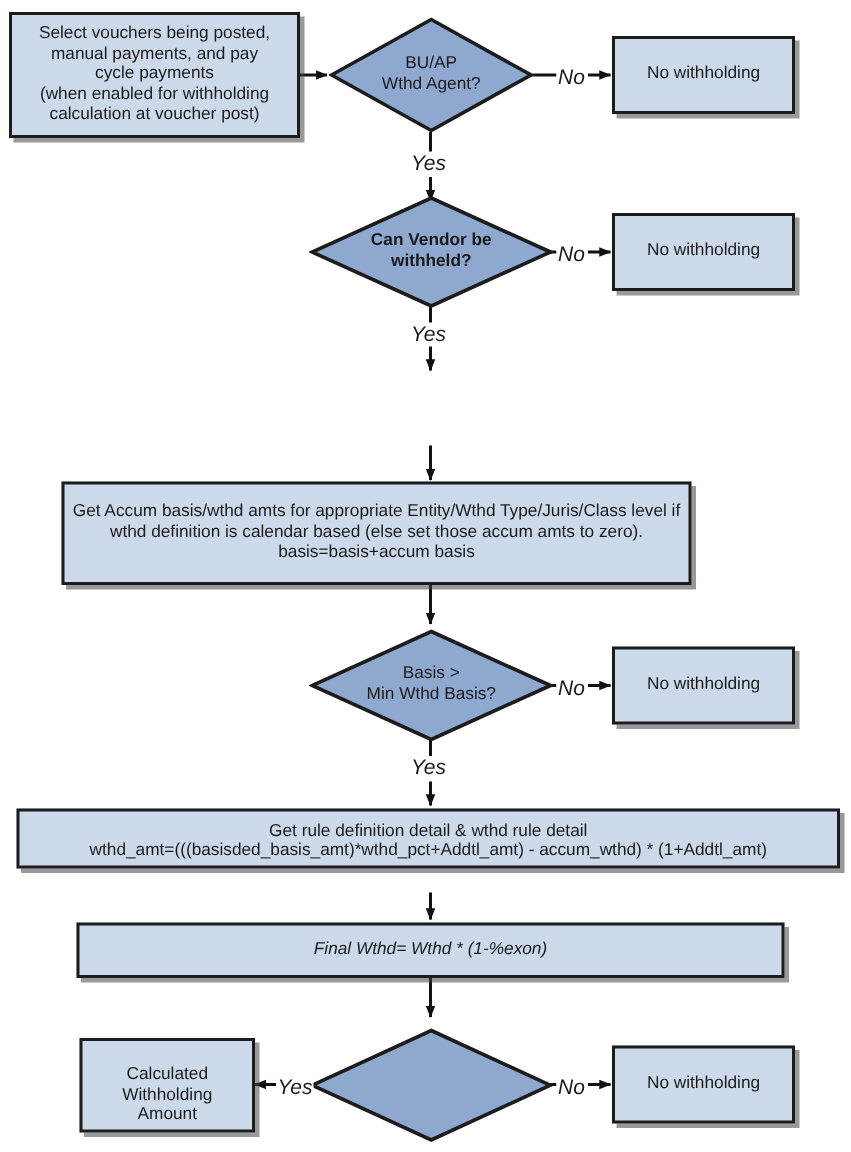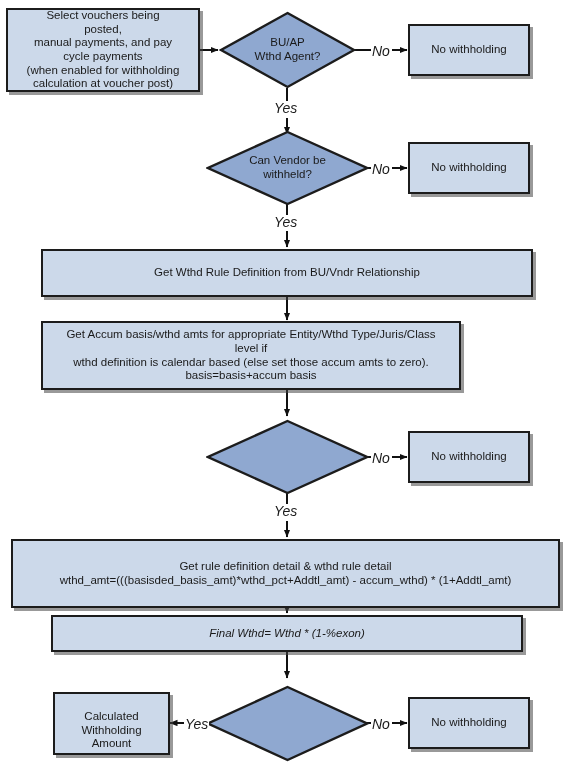--- a/index.html
+++ b/index.html
@@ -36,21 +36,21 @@
     align-items: center;
     justify-content: center;
     text-align: center;
     line-height: 1.18;
   }
   .rect {
     background: #ccd9ea;
     border: 2px solid #1c1c1c;
     box-shadow: 3px 3px 0 rgba(70,70,70,0.55);
     font-size: 11.5px;
-    padding: 2px 18px;
+    padding: 2px 0;
   }
   .rect .txt {
     white-space: pre-line;
     display: block;
     width: 100%;
   }
   .diamond {
     background: transparent;
     border: 0;
   }
@@ -146,59 +146,58 @@
 Wthd Agent?</span>
   </div>
 
   <div class="edge-label" style="left:371px; top:44px;">No</div>
   <div class="edge-label" style="left:273px; top:101px;">Yes</div>
 
   <div class="node rect" style="left:408px; top:24px; width:122px; height:52px;">
     <span class="txt">No withholding</span>
   </div>
 
-  <div class="node diamond" style="left:206px; top:130px; width:163px; height:76px;">
+  <div class="node diamond" style="left:206px; top:130px; width:163px; height:76px;font-weight:bold;">
     <svg class="dshape" viewBox="0 0 163 76" preserveAspectRatio="none">
       <polygon points="81.5,2 161,38 81.5,74 2,38" fill="#8fa8d0" stroke="#1c1c1c" stroke-width="2.4"></polygon>
     </svg>
     <span class="txt">Can Vendor be
 withheld?</span>
   </div>
 
   <div class="edge-label" style="left:371px; top:162px;">No</div>
   <div class="edge-label" style="left:273px; top:215px;">Yes</div>
 
   <div class="node rect" style="left:408px; top:142px; width:122px; height:52px;">
     <span class="txt">No withholding</span>
   </div>
 
-  <div class="node rect" style="left:41px; top:249px; width:492px; height:48px;">
-    <span class="txt">Get Wthd Rule Definition from BU/Vndr Relationship</span>
-  </div>
 
   <div class="node rect" style="left:41px; top:321px; width:420px; height:69px;">
     <span class="txt">Get Accum basis/wthd amts for appropriate Entity/Wthd Type/Juris/Class level if
 wthd definition is calendar based (else set those accum amts to zero).
 basis=basis+accum basis</span>
   </div>
 
   <div class="node diamond" style="left:206px; top:419px; width:163px; height:76px;">
     <svg class="dshape" viewBox="0 0 163 76" preserveAspectRatio="none">
       <polygon points="81.5,2 161,38 81.5,74 2,38" fill="#8fa8d0" stroke="#1c1c1c" stroke-width="2.4"></polygon>
     </svg>
+    <span class="txt">Basis &gt;
+Min Wthd Basis?</span>
   </div>
 
   <div class="edge-label" style="left:371px; top:451px;">No</div>
   <div class="edge-label" style="left:273px; top:504px;">Yes</div>
 
   <div class="node rect" style="left:408px; top:431px; width:122px; height:52px;">
     <span class="txt">No withholding</span>
   </div>
 
-  <div class="node rect" style="left:11px; top:539px; width:549px; height:69px;">
+  <div class="node rect" style="left:11px; top:539px; width:549px; height:40px;align-items:flex-end;">
     <span class="txt">Get rule definition detail &amp; wthd rule detail
 wthd_amt=(((basisded_basis_amt)*wthd_pct+Addtl_amt) - accum_wthd) * (1+Addtl_amt)</span>
   </div>
 
   <div class="node rect" style="left:51px; top:615px; width:472px; height:37px;font-style:italic;">
     <span class="txt">Final Wthd= Wthd * (1-%exon)</span>
   </div>
 
   <div class="node rect" style="left:53px; top:692px; width:117px; height:63px;align-items:flex-end;">
     <span class="txt">Calculated

